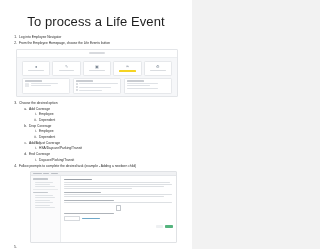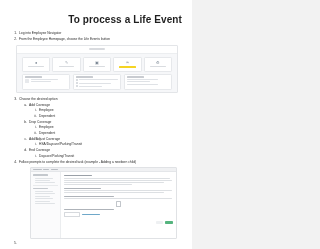--- a/index.html
+++ b/index.html
@@ -10,24 +10,24 @@
     overflow:hidden;
   }
   .page{
     position:absolute;left:0;top:0;
     width:192px;height:249px;
     background:#ffffff;
     box-sizing:border-box;
     padding:8px 10px 0 10px;
   }
   .doc-title{
-    text-align:right;
-    font-size:10px;
+    text-align:center;
+    font-size:13px;
     color:#1f1f1f;
-    font-weight:700;
+    font-weight:400;
     letter-spacing:.1px;
     margin:6px 0 6px 0;
   }
   .olist{
     margin:0;padding:0;list-style:none;
     font-size:3.3px;color:#2b2b2b;line-height:1.55;
   }
   .li{display:flex;gap:2px;margin-bottom:.6px;}
   .li .mk{flex:0 0 auto;width:7px;text-align:right;color:#2b2b2b;}
   .li .tx{flex:1 1 auto;}

